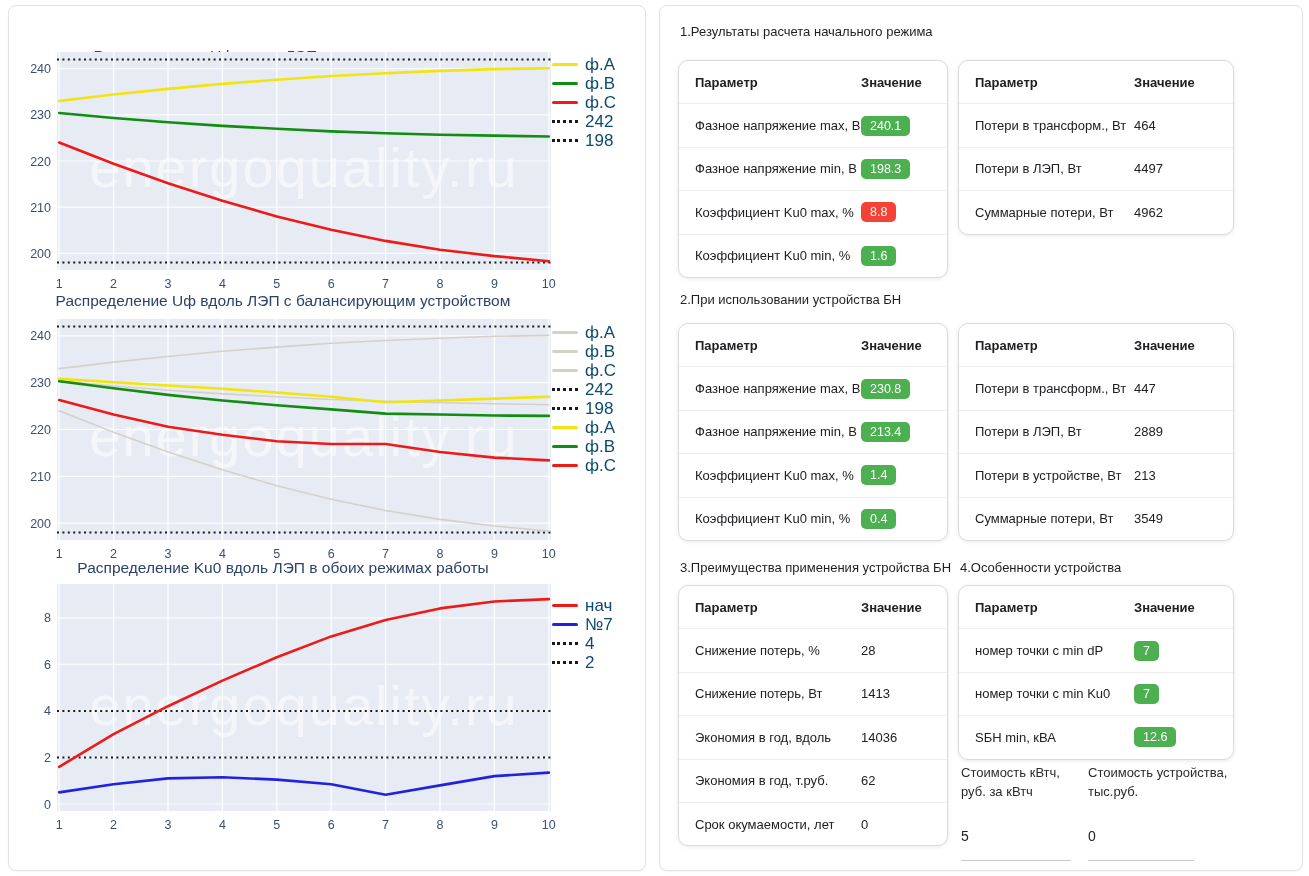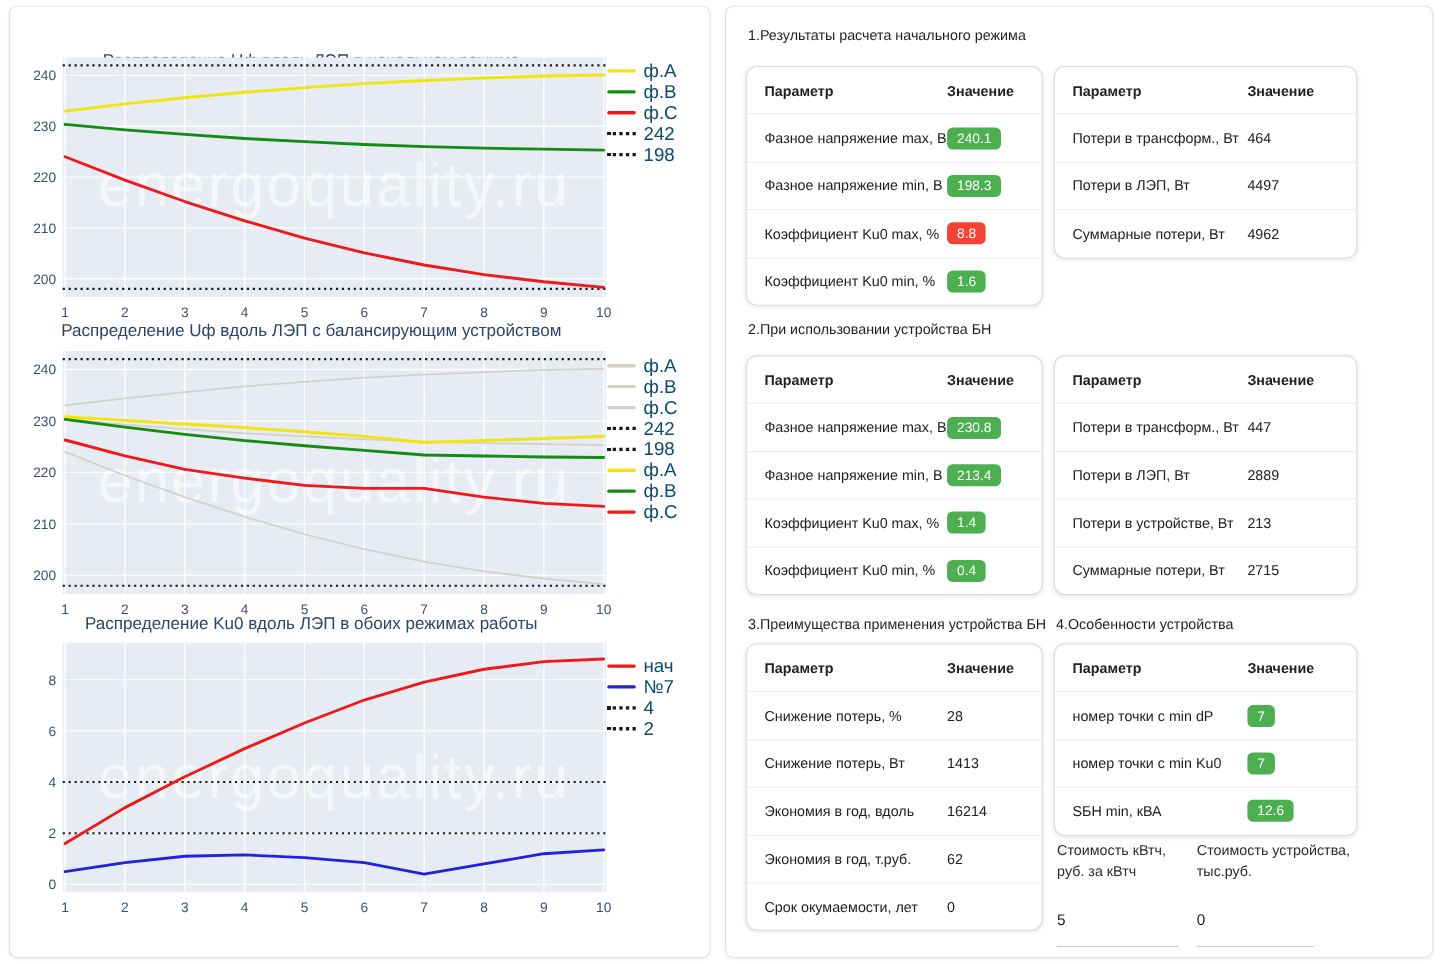--- a/index.html
+++ b/index.html
@@ -317,41 +317,41 @@
       <div class="row">
         <span class="param">Потери в ЛЭП, Вт</span>
         <span>2889</span>
       </div>
       <div class="row">
         <span class="param">Потери в устройстве, Вт</span>
         <span>213</span>
       </div>
       <div class="row">
         <span class="param">Суммарные потери, Вт</span>
-        <span>2715</span>
+        <span>3549</span>
       </div>
     </div>
 
   <div class="sec-title" style="left:20px;top:554px;">3.Преимущества применения устройства БН</div>
   <div class="tbl tbl-a" style="left:18px;top:579px;width:268px;">
       <div class="row head">
         <span class="param">Параметр</span>
         <span>Значение</span>
       </div>
       <div class="row">
         <span class="param">Снижение потерь, %</span>
         <span>28</span>
       </div>
       <div class="row">
         <span class="param">Снижение потерь, Вт</span>
         <span>1413</span>
       </div>
       <div class="row">
         <span class="param">Экономия в год, вдоль</span>
-        <span>16214</span>
+        <span>14036</span>
       </div>
       <div class="row">
         <span class="param">Экономия в год, т.руб.</span>
         <span>62</span>
       </div>
       <div class="row">
         <span class="param">Срок окумаемости, лет</span>
         <span>0</span>
       </div>
     </div>

